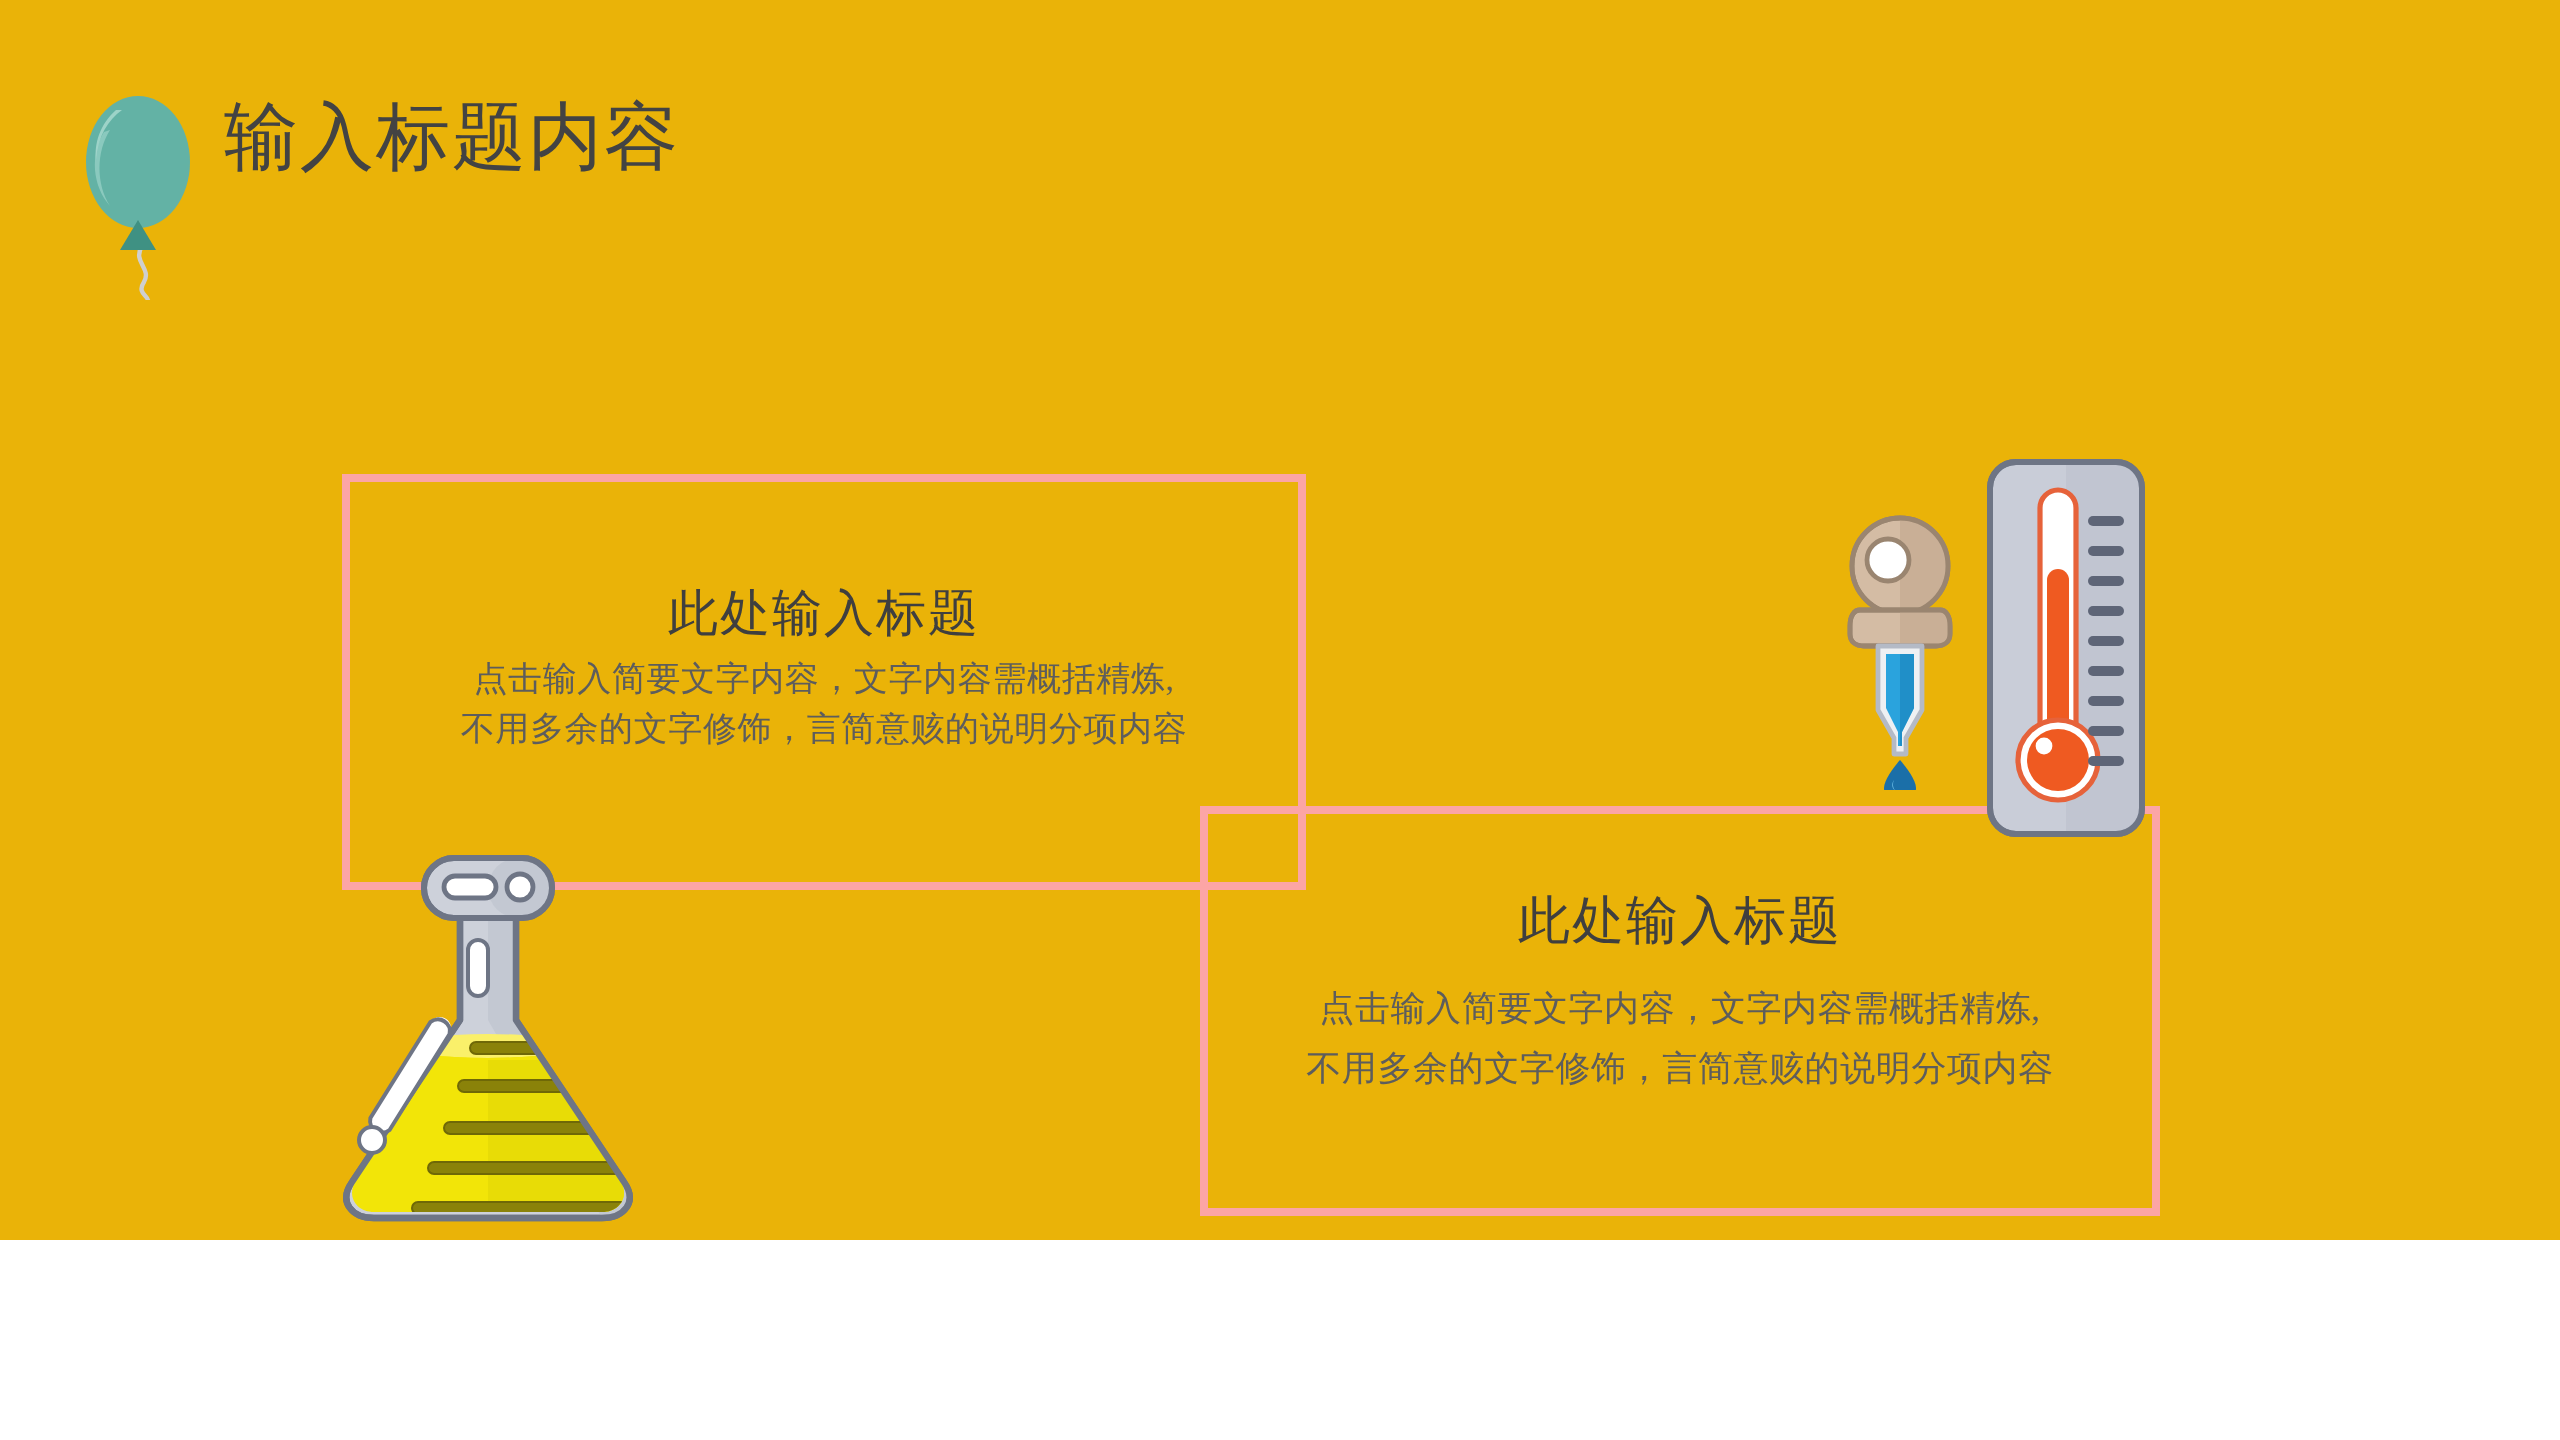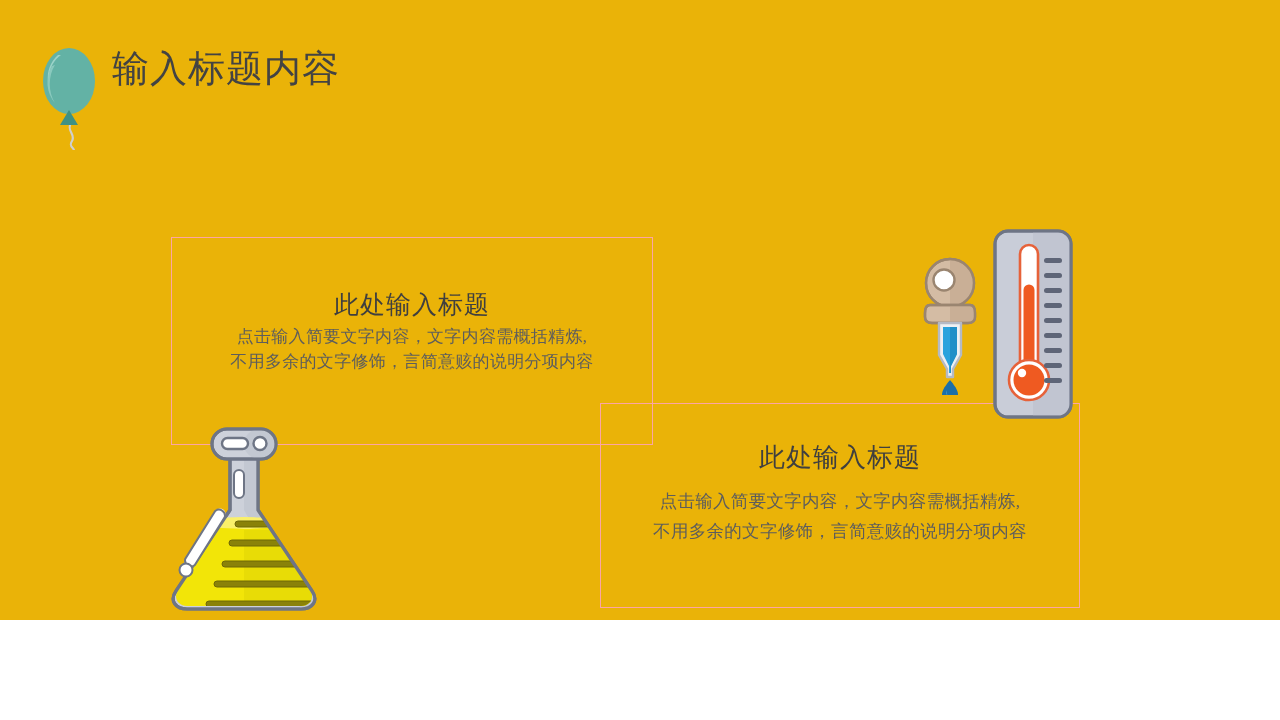--- a/index.html
+++ b/index.html
@@ -43,21 +43,21 @@
     line-height: 48px;
     letter-spacing: 1px;
     color: #434343;
     white-space: nowrap;
     font-weight: 400;
   }
 
   
   .textbox {
     position: absolute;
-    border: 1px solid #fca5a5;
+    border: 4px solid #fca5a5;
     box-sizing: border-box;
     background: transparent;
   }
   #textbox-1 {
     left: 171px;
     top: 237px;
     width: 482px;
     height: 208px;
   }
   #textbox-2 {

